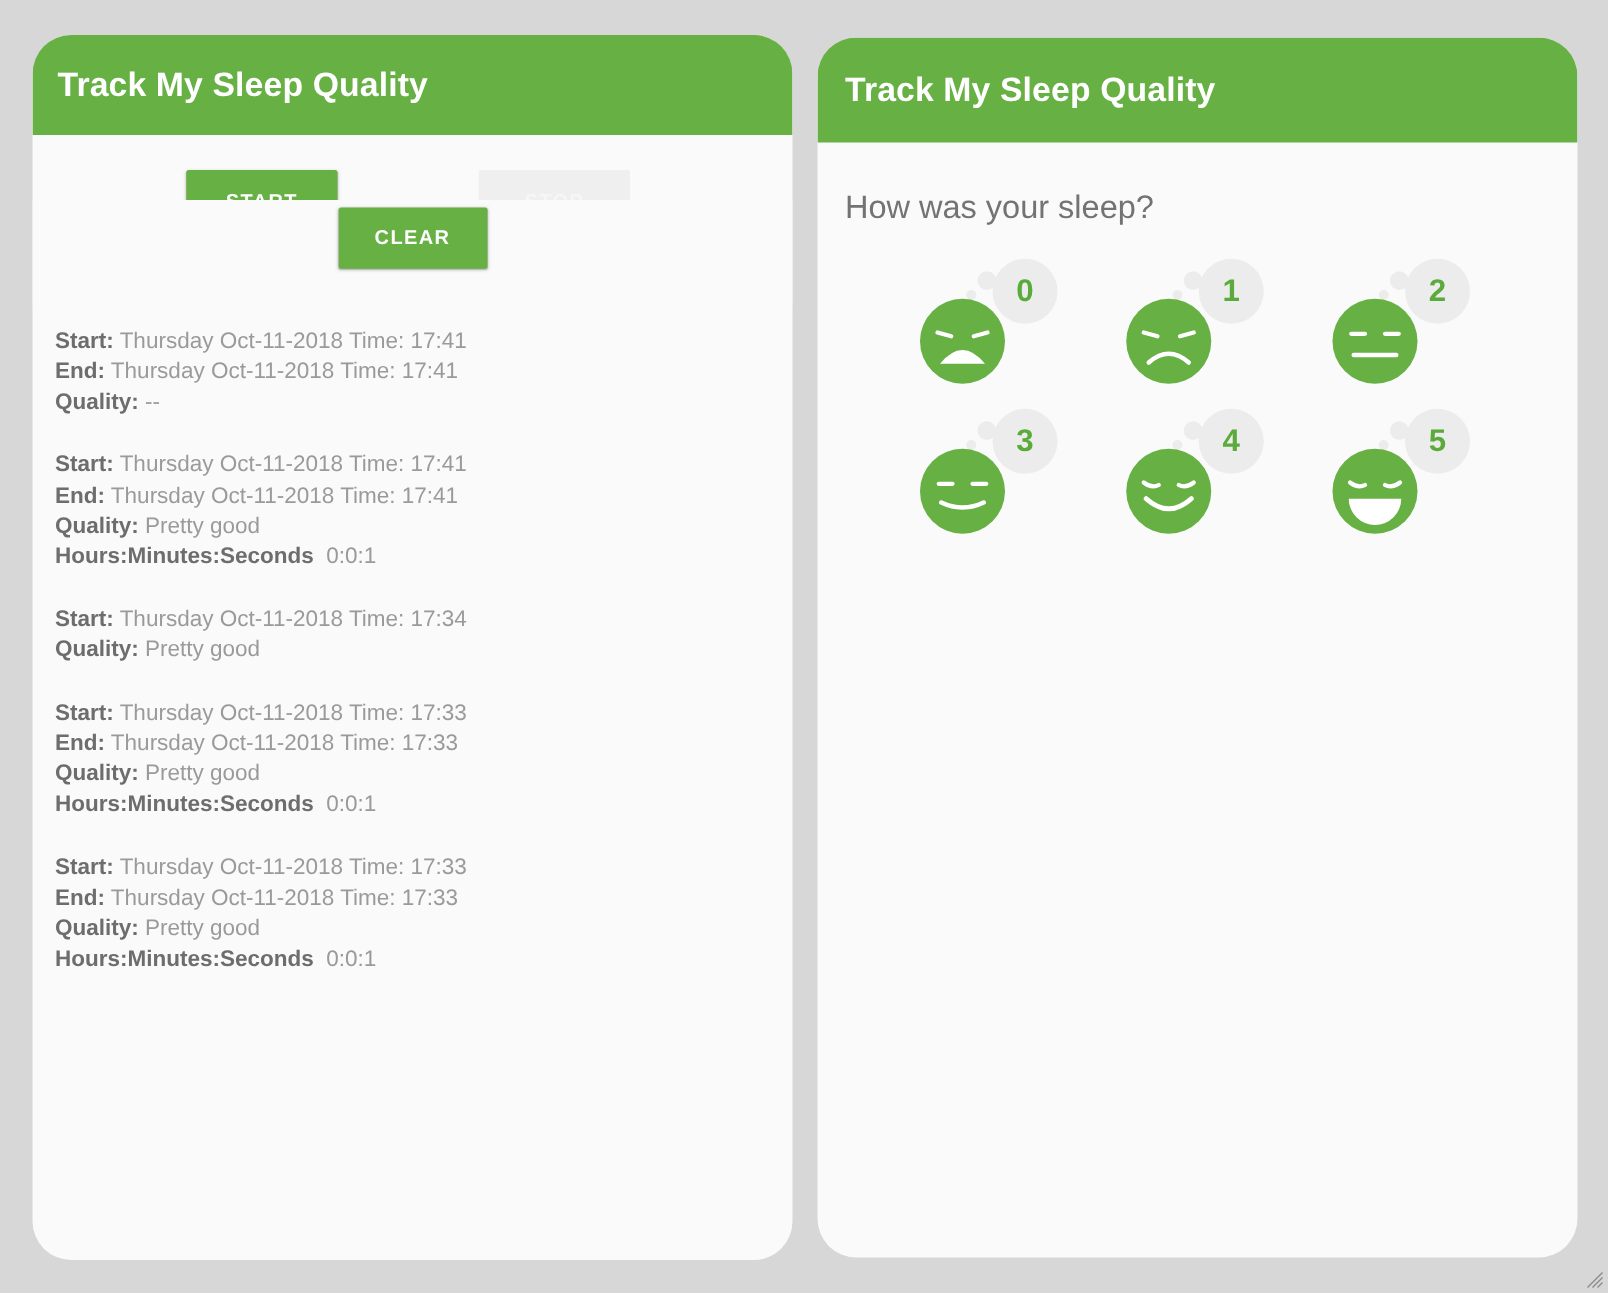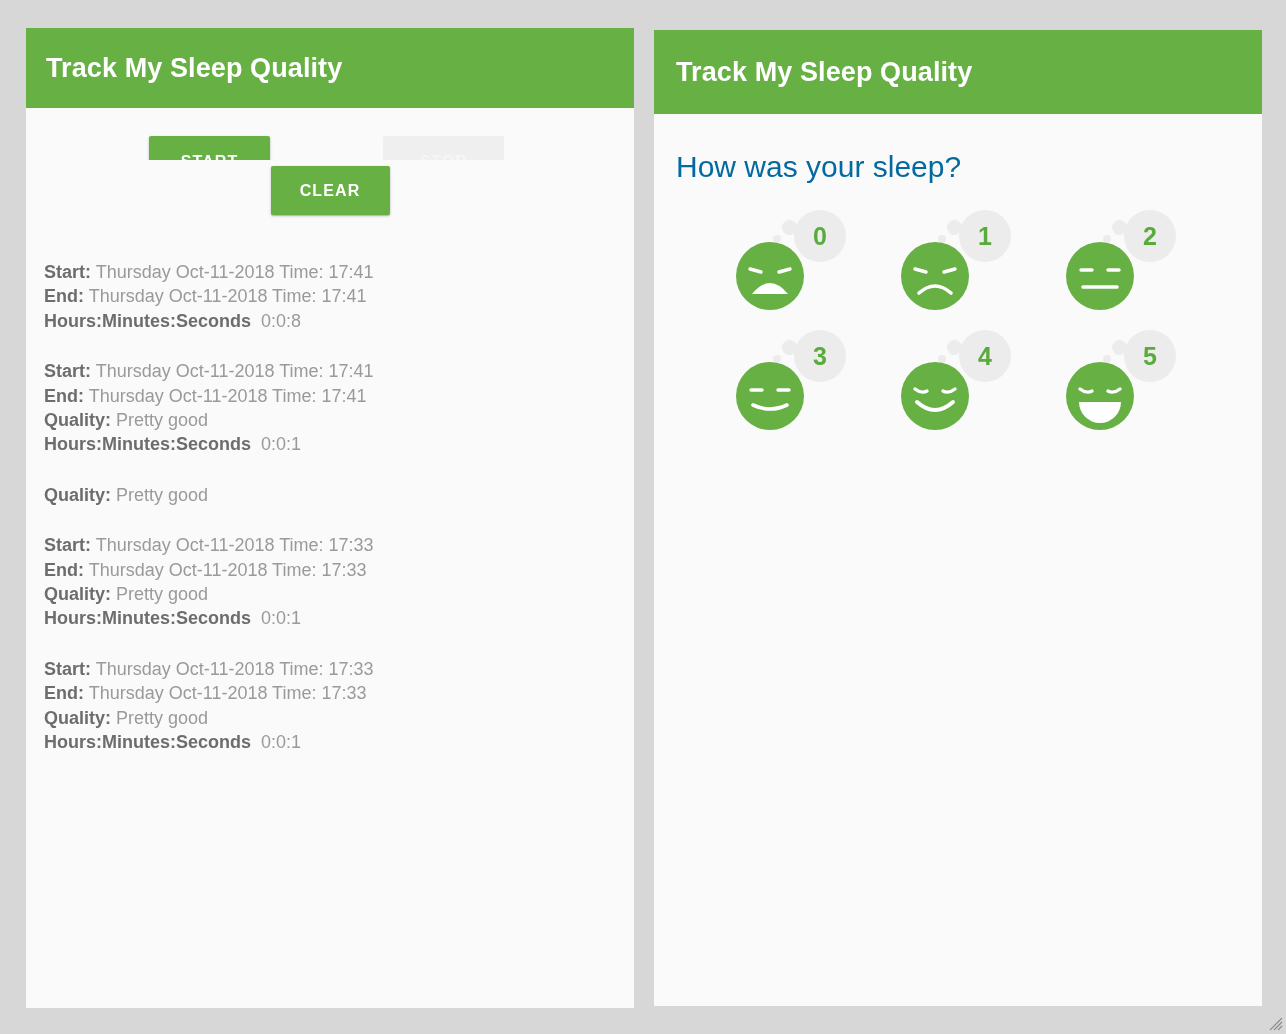--- a/index.html
+++ b/index.html
@@ -13,20 +13,21 @@
     position: relative;
     width: 1286px; height: 1034px;
     background: #d7d7d7;
   }
 
   
   .panel {
     position: absolute;
     background: #fafafa;
     overflow: hidden;
+    border-radius: 31px;
   }
   #panel-left  { left: 26px;  top: 28px; width: 608px; height: 980px; }
   #panel-right { left: 654px; top: 30px; width: 608px; height: 976px; }
 
   .panel-header {
     background: #66b044;
     width: 100%;
     display: flex;
     align-items: center;
   }
@@ -116,22 +117,22 @@
     position: absolute;
     left: 0; bottom: 0;
     width: 608px; height: 85px;
     background: #fafafa;
     pointer-events: none;
   }
 
   
   .question {
     margin: 36px 0 0 22px;
-    font-size: 30px;
-    color: #0369a1;
+    font-size: 26px;
+    color: #737373;
   }
   .face-grid {
     margin: 26px 0 0 66px;
     display: grid;
     grid-template-columns: 165px 165px 165px;
     grid-template-rows: 120px 120px;
   }
   .face-cell { position: relative; width: 165px; height: 120px; }
 
   .face {
@@ -190,29 +191,30 @@
         <button class="btn btn-stop" disabled="">STOP</button>
       </div>
 
       <div class="data-heading">HERE IS YOUR SLEEP DATA</div>
 
       <div class="data-scroll">
         <div id="entries-host">
             <div class="entry">
               <div class="entry-line"><span class="lbl">Start:</span> <span>Thursday Oct-11-2018 Time: 17:41</span></div>
               <div class="entry-line"><span class="lbl">End:</span> <span>Thursday Oct-11-2018 Time: 17:41</span></div>
-              <div class="entry-line"><span class="lbl">Hours:Minutes:Seconds</span><span class="hms-val">0:0:8</span></div>
+              <div class="entry-line"><span class="lbl">Quality:</span> <span>--</span></div>
             </div>
             <div class="entry">
               <div class="entry-line"><span class="lbl">Start:</span> <span>Thursday Oct-11-2018 Time: 17:41</span></div>
               <div class="entry-line"><span class="lbl">End:</span> <span>Thursday Oct-11-2018 Time: 17:41</span></div>
               <div class="entry-line"><span class="lbl">Quality:</span> <span>Pretty good</span></div>
               <div class="entry-line"><span class="lbl">Hours:Minutes:Seconds</span><span class="hms-val">0:0:1</span></div>
             </div>
             <div class="entry">
+              <div class="entry-line"><span class="lbl">Start:</span> <span>Thursday Oct-11-2018 Time: 17:34</span></div>
               <div class="entry-line"><span class="lbl">Quality:</span> <span>Pretty good</span></div>
             </div>
             <div class="entry">
               <div class="entry-line"><span class="lbl">Start:</span> <span>Thursday Oct-11-2018 Time: 17:33</span></div>
               <div class="entry-line"><span class="lbl">End:</span> <span>Thursday Oct-11-2018 Time: 17:33</span></div>
               <div class="entry-line"><span class="lbl">Quality:</span> <span>Pretty good</span></div>
               <div class="entry-line"><span class="lbl">Hours:Minutes:Seconds</span><span class="hms-val">0:0:1</span></div>
             </div>
             <div class="entry">
               <div class="entry-line"><span class="lbl">Start:</span> <span>Thursday Oct-11-2018 Time: 17:33</span></div>

